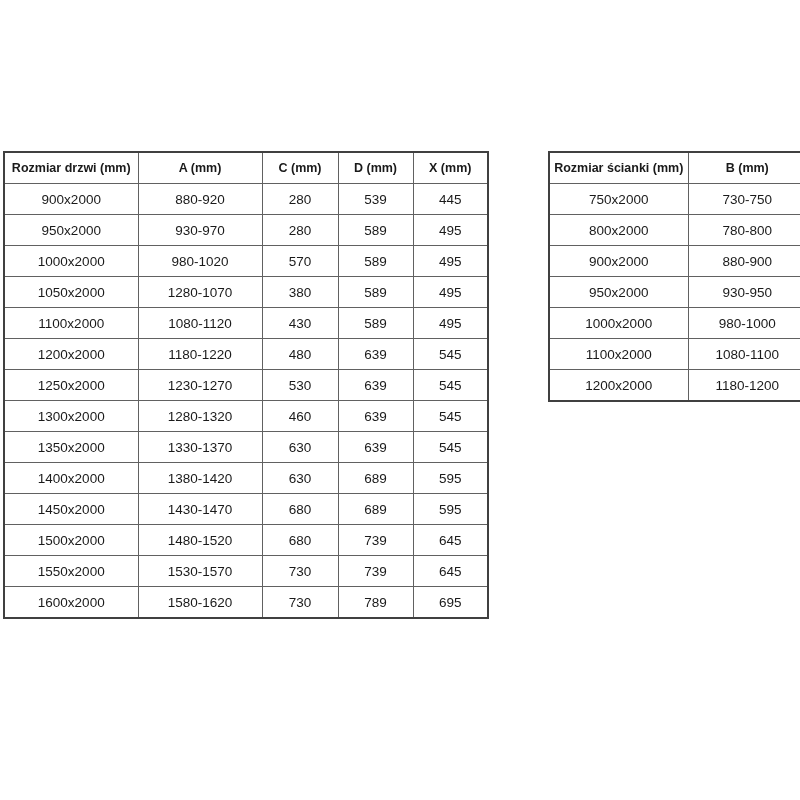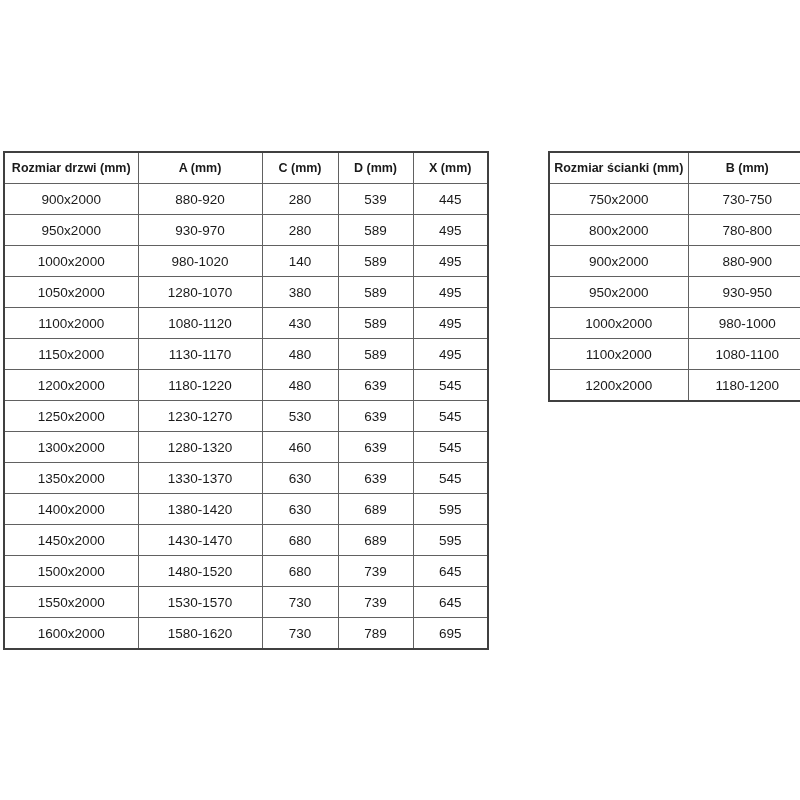--- a/index.html
+++ b/index.html
@@ -76,42 +76,35 @@
         <tr>
           <td>950x2000</td>
           <td>930-970</td>
           <td>280</td>
           <td>589</td>
           <td>495</td>
         </tr>
         <tr>
           <td>1000x2000</td>
           <td>980-1020</td>
-          <td>140</td>
+          <td>570</td>
           <td>589</td>
           <td>495</td>
         </tr>
         <tr>
           <td>1050x2000</td>
           <td>1280-1070</td>
           <td>380</td>
           <td>589</td>
           <td>495</td>
         </tr>
         <tr>
           <td>1100x2000</td>
           <td>1080-1120</td>
           <td>430</td>
-          <td>589</td>
-          <td>495</td>
-        </tr>
-        <tr>
-          <td>1150x2000</td>
-          <td>1130-1170</td>
-          <td>480</td>
           <td>589</td>
           <td>495</td>
         </tr>
         <tr>
           <td>1200x2000</td>
           <td>1180-1220</td>
           <td>480</td>
           <td>639</td>
           <td>545</td>
         </tr>

